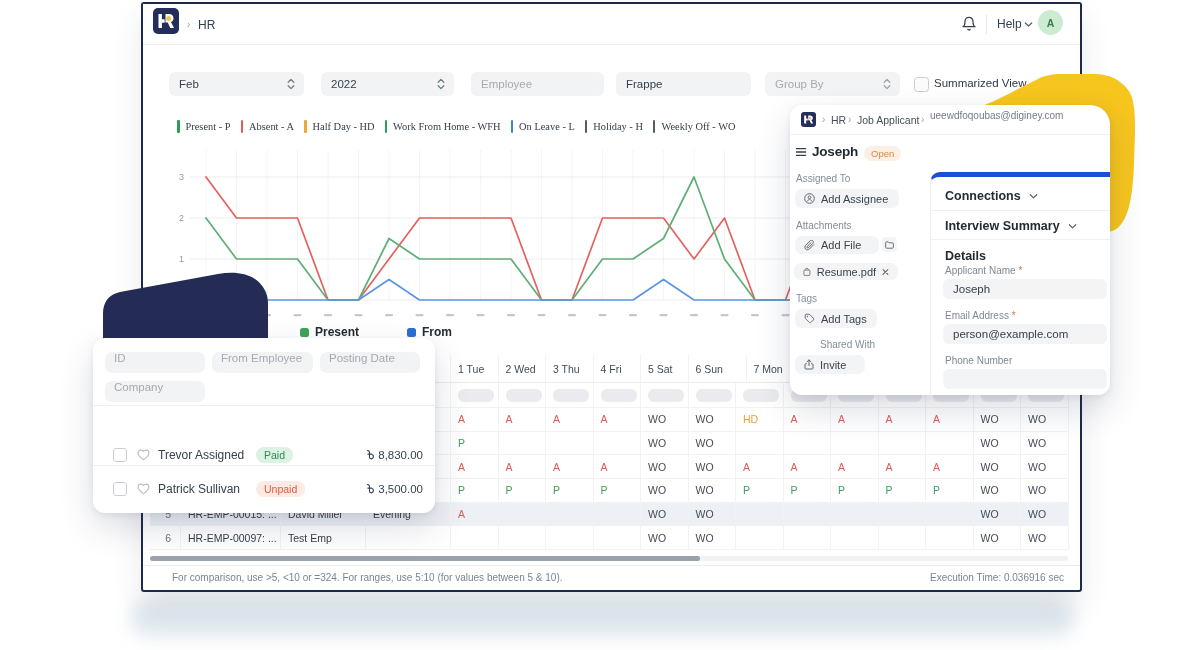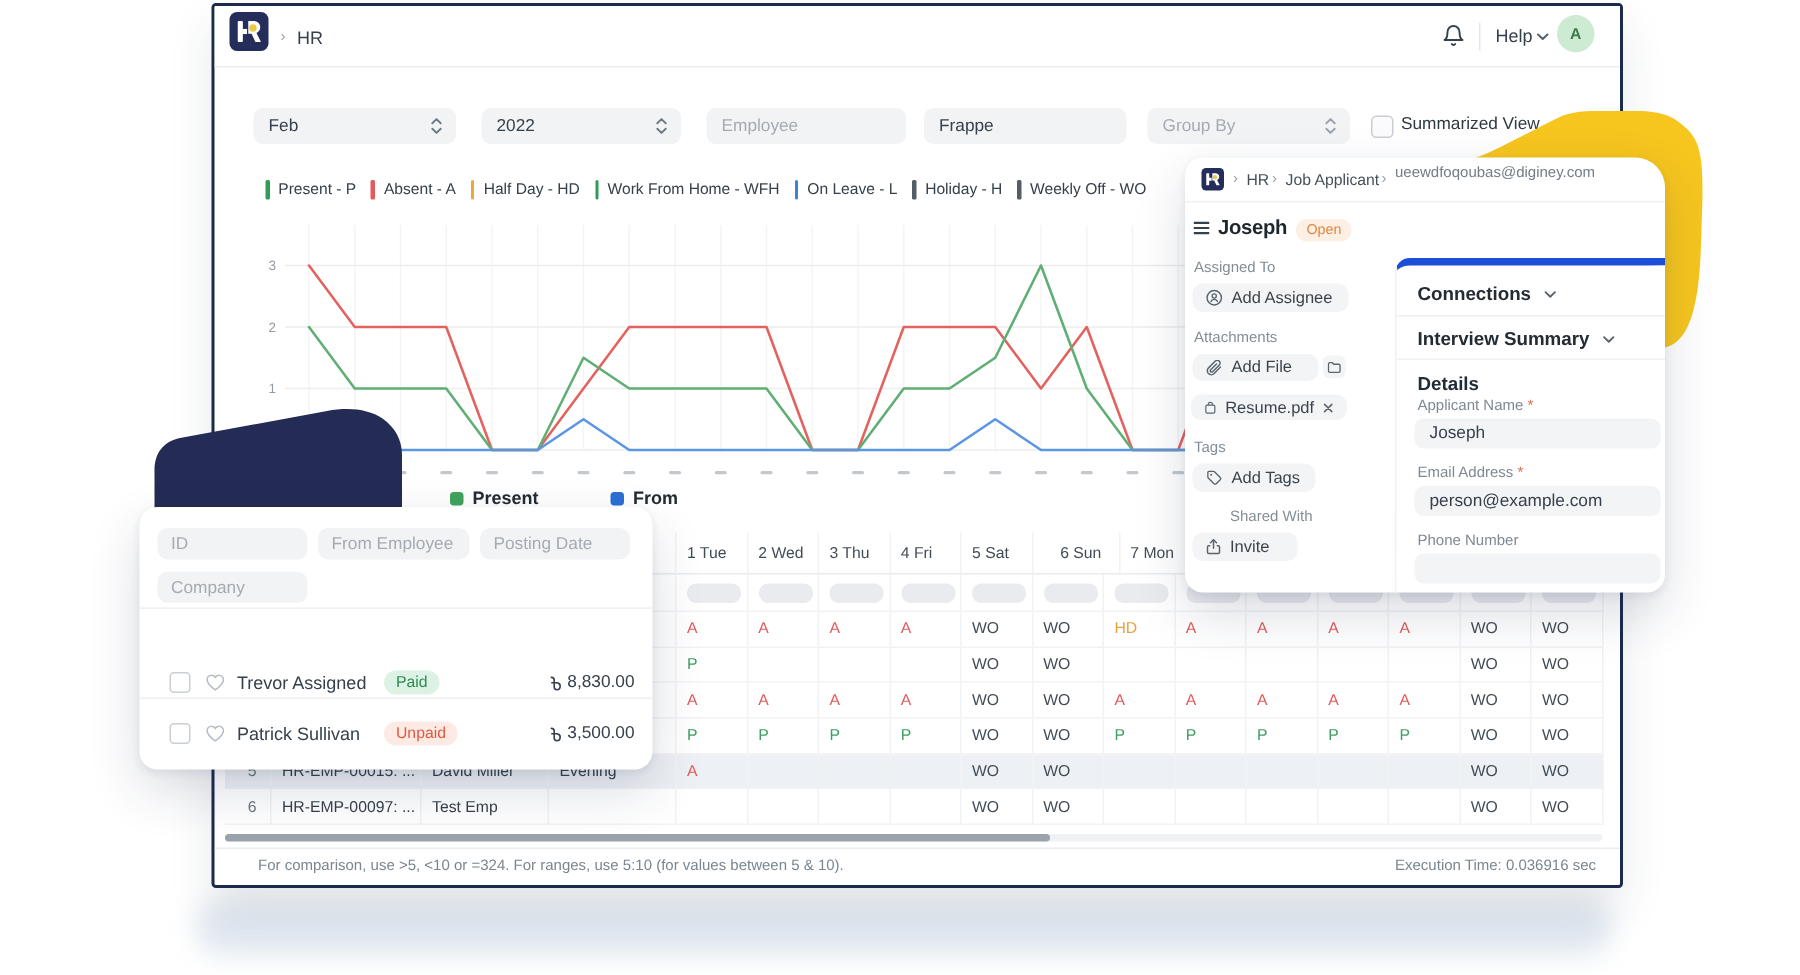--- a/index.html
+++ b/index.html
@@ -14,21 +14,21 @@
   .topbar{position:absolute;left:0;top:0;width:100%;height:40px;border-bottom:1px solid #ebedf0;background:#fff;}
   .logo{position:absolute;border-radius:5px;background:#252e5a;}
   .crumb-sep{color:#9ba3ab;font-size:10px;}
   .searchbar{position:absolute;left:579px;top:5px;width:218px;height:24px;background:#f0f2f4;border-radius:7px;display:flex;align-items:center;gap:7px;padding:0 0 0 14px;box-sizing:border-box;}
   .searchbar span{font-size:11px;color:#7b858e;white-space:nowrap;}
   .pill{position:absolute;height:24px;background:#f2f3f5;border-radius:6px;box-sizing:border-box;display:flex;align-items:center;padding:0 10px;font-size:11.5px;}
   .pill .val{color:#36414c;font-weight:400;}
   .pill .ph{color:#a4abb2;}
   .stepper{position:absolute;right:9px;top:6px;}
   .legend-row{position:absolute;left:34px;top:116px;display:flex;gap:10px;align-items:center;white-space:nowrap;}
-  .legend-item{display:flex;align-items:center;gap:6px;}
+  .legend-item{display:flex;align-items:center;gap:6px;font-family:Liberation Serif, serif;}
   .legend-bar{width:2.5px;height:13px;border-radius:1px;}
   .legend-item span{font-size:10.4px;color:#36414c;}
   .chart-legend{position:absolute;top:321px;display:flex;align-items:center;gap:6px;}
   .chart-legend .sq{width:9px;height:9px;border-radius:2.5px;}
   .chart-legend span{font-size:12px;font-weight:700;color:#232b33;}
   
   .att-table{position:absolute;left:7px;top:351px;}
   .att-row{display:flex;}
   .att-cell{box-sizing:border-box;border-right:1px solid #f1f2f4;border-bottom:1px solid #f1f2f4;font-size:10.5px;color:#36414c;display:flex;align-items:center;padding-left:7px;overflow:hidden;white-space:nowrap;}
   .att-head .att-cell{font-size:10.5px;color:#424c56;border-bottom:1px solid #e9ebee;}
@@ -39,26 +39,26 @@
   .cell-HD{color:#e9a23b;}
   .cell-WO{color:#424c56;}
   .scrollbar-track{position:absolute;left:7px;top:552px;width:918px;height:5px;background:#f0f1f3;border-radius:3px;}
   .scrollbar-thumb{position:absolute;left:0;top:0;width:550px;height:5px;background:#9aa2ab;border-radius:3px;}
   .footer-div{position:absolute;left:0;top:561px;width:937px;border-top:1px solid #e9ebee;}
   .footer-hint{position:absolute;left:29px;top:568px;font-size:10px;color:#7b858e;}
   .footer-exec{position:absolute;right:16px;top:568px;font-size:10px;color:#7b858e;}
   
   .card{background:#fff;border-radius:12px;box-shadow:0 14px 34px rgba(28,42,78,.16),0 2px 6px rgba(28,42,78,.08);}
   .payroll{left:93px;top:338px;width:342px;height:175px;z-index:3;}
-  .p-pill{position:absolute;height:21px;background:#f2f3f5;border-radius:7px;display:flex;align-items:center;padding:0 9px;font-size:11.5px;color:#a4abb2;box-sizing:border-box;}
+  .p-pill{position:absolute;height:21px;background:#f2f3f5;border-radius:7px;display:flex;padding:0 9px;font-size:11.5px;color:#a4abb2;box-sizing:border-box;}
   .p-div{position:absolute;left:0;width:342px;border-top:1px solid #eef0f2;}
   .p-headrow{position:absolute;left:12px;top:74px;width:318px;height:21px;background:#f4f5f7;border-radius:5px;display:flex;align-items:center;}
   .p-row{position:absolute;left:12px;width:318px;height:33px;display:flex;align-items:center;}
   .status-pill{font-size:10.5px;border-radius:9px;padding:2px 8px;}
-  .amount{font-size:11.5px;color:#36414c;display:flex;align-items:flex-end;gap:3px;margin-left:auto;}
+  .amount{font-size:11.5px;color:#36414c;display:flex;align-items:flex-start;gap:3px;margin-left:auto;}
   
   .applicant{left:790px;top:105px;width:320px;height:290px;z-index:5;border-radius:12px;border-top-right-radius:20px;overflow:hidden;}
   .ja-label{position:absolute;font-size:10px;color:#848e96;}
   .ja-btn{position:absolute;height:19px;white-space:nowrap;background:#f3f4f6;border-radius:7px;display:flex;align-items:center;gap:6px;padding:0 9px;font-size:11px;color:#3b444c;box-sizing:border-box;}
   .ja-panel{position:absolute;left:140px;top:67px;width:180px;height:223px;border-left:1px solid #eef0f2;border-top:5px solid #1d4ed8;border-top-left-radius:10px;}
   .ja-sec{position:absolute;left:14px;font-size:12.5px;font-weight:700;color:#232b33;display:flex;align-items:center;gap:8px;}
   .ja-div{position:absolute;left:0;width:180px;border-top:1px solid #eef0f2;}
   .ja-field-label{position:absolute;left:14px;font-size:10px;color:#7f8992;}
   .ja-input{position:absolute;left:12px;width:164px;height:20px;background:#f3f4f6;border-radius:6px;font-size:11.5px;color:#36414c;display:flex;align-items:center;padding-left:10px;box-sizing:border-box;}
   .req{color:#e26b4f;}
@@ -246,21 +246,21 @@
             </div>
             <div class="att-cell " style="width:47.5px;height:28px;">
               <span>3 Thu</span>
             </div>
             <div class="att-cell " style="width:47.5px;height:28px;">
               <span>4 Fri</span>
             </div>
             <div class="att-cell " style="width:47.5px;height:28px;">
               <span>5 Sat</span>
             </div>
-            <div class="att-cell " style="width:58px;height:28px;justify-content:center;">
+            <div class="att-cell " style="width:58px;height:28px;">
               <span>6 Sun</span>
             </div>
             <div class="att-cell " style="width:47.5px;height:28px;">
               <span>7 Mon</span>
             </div>
             <div class="att-cell " style="width:47.5px;height:28px;">
               <span></span>
             </div>
             <div class="att-cell " style="width:47.5px;height:28px;">
               <span></span>

